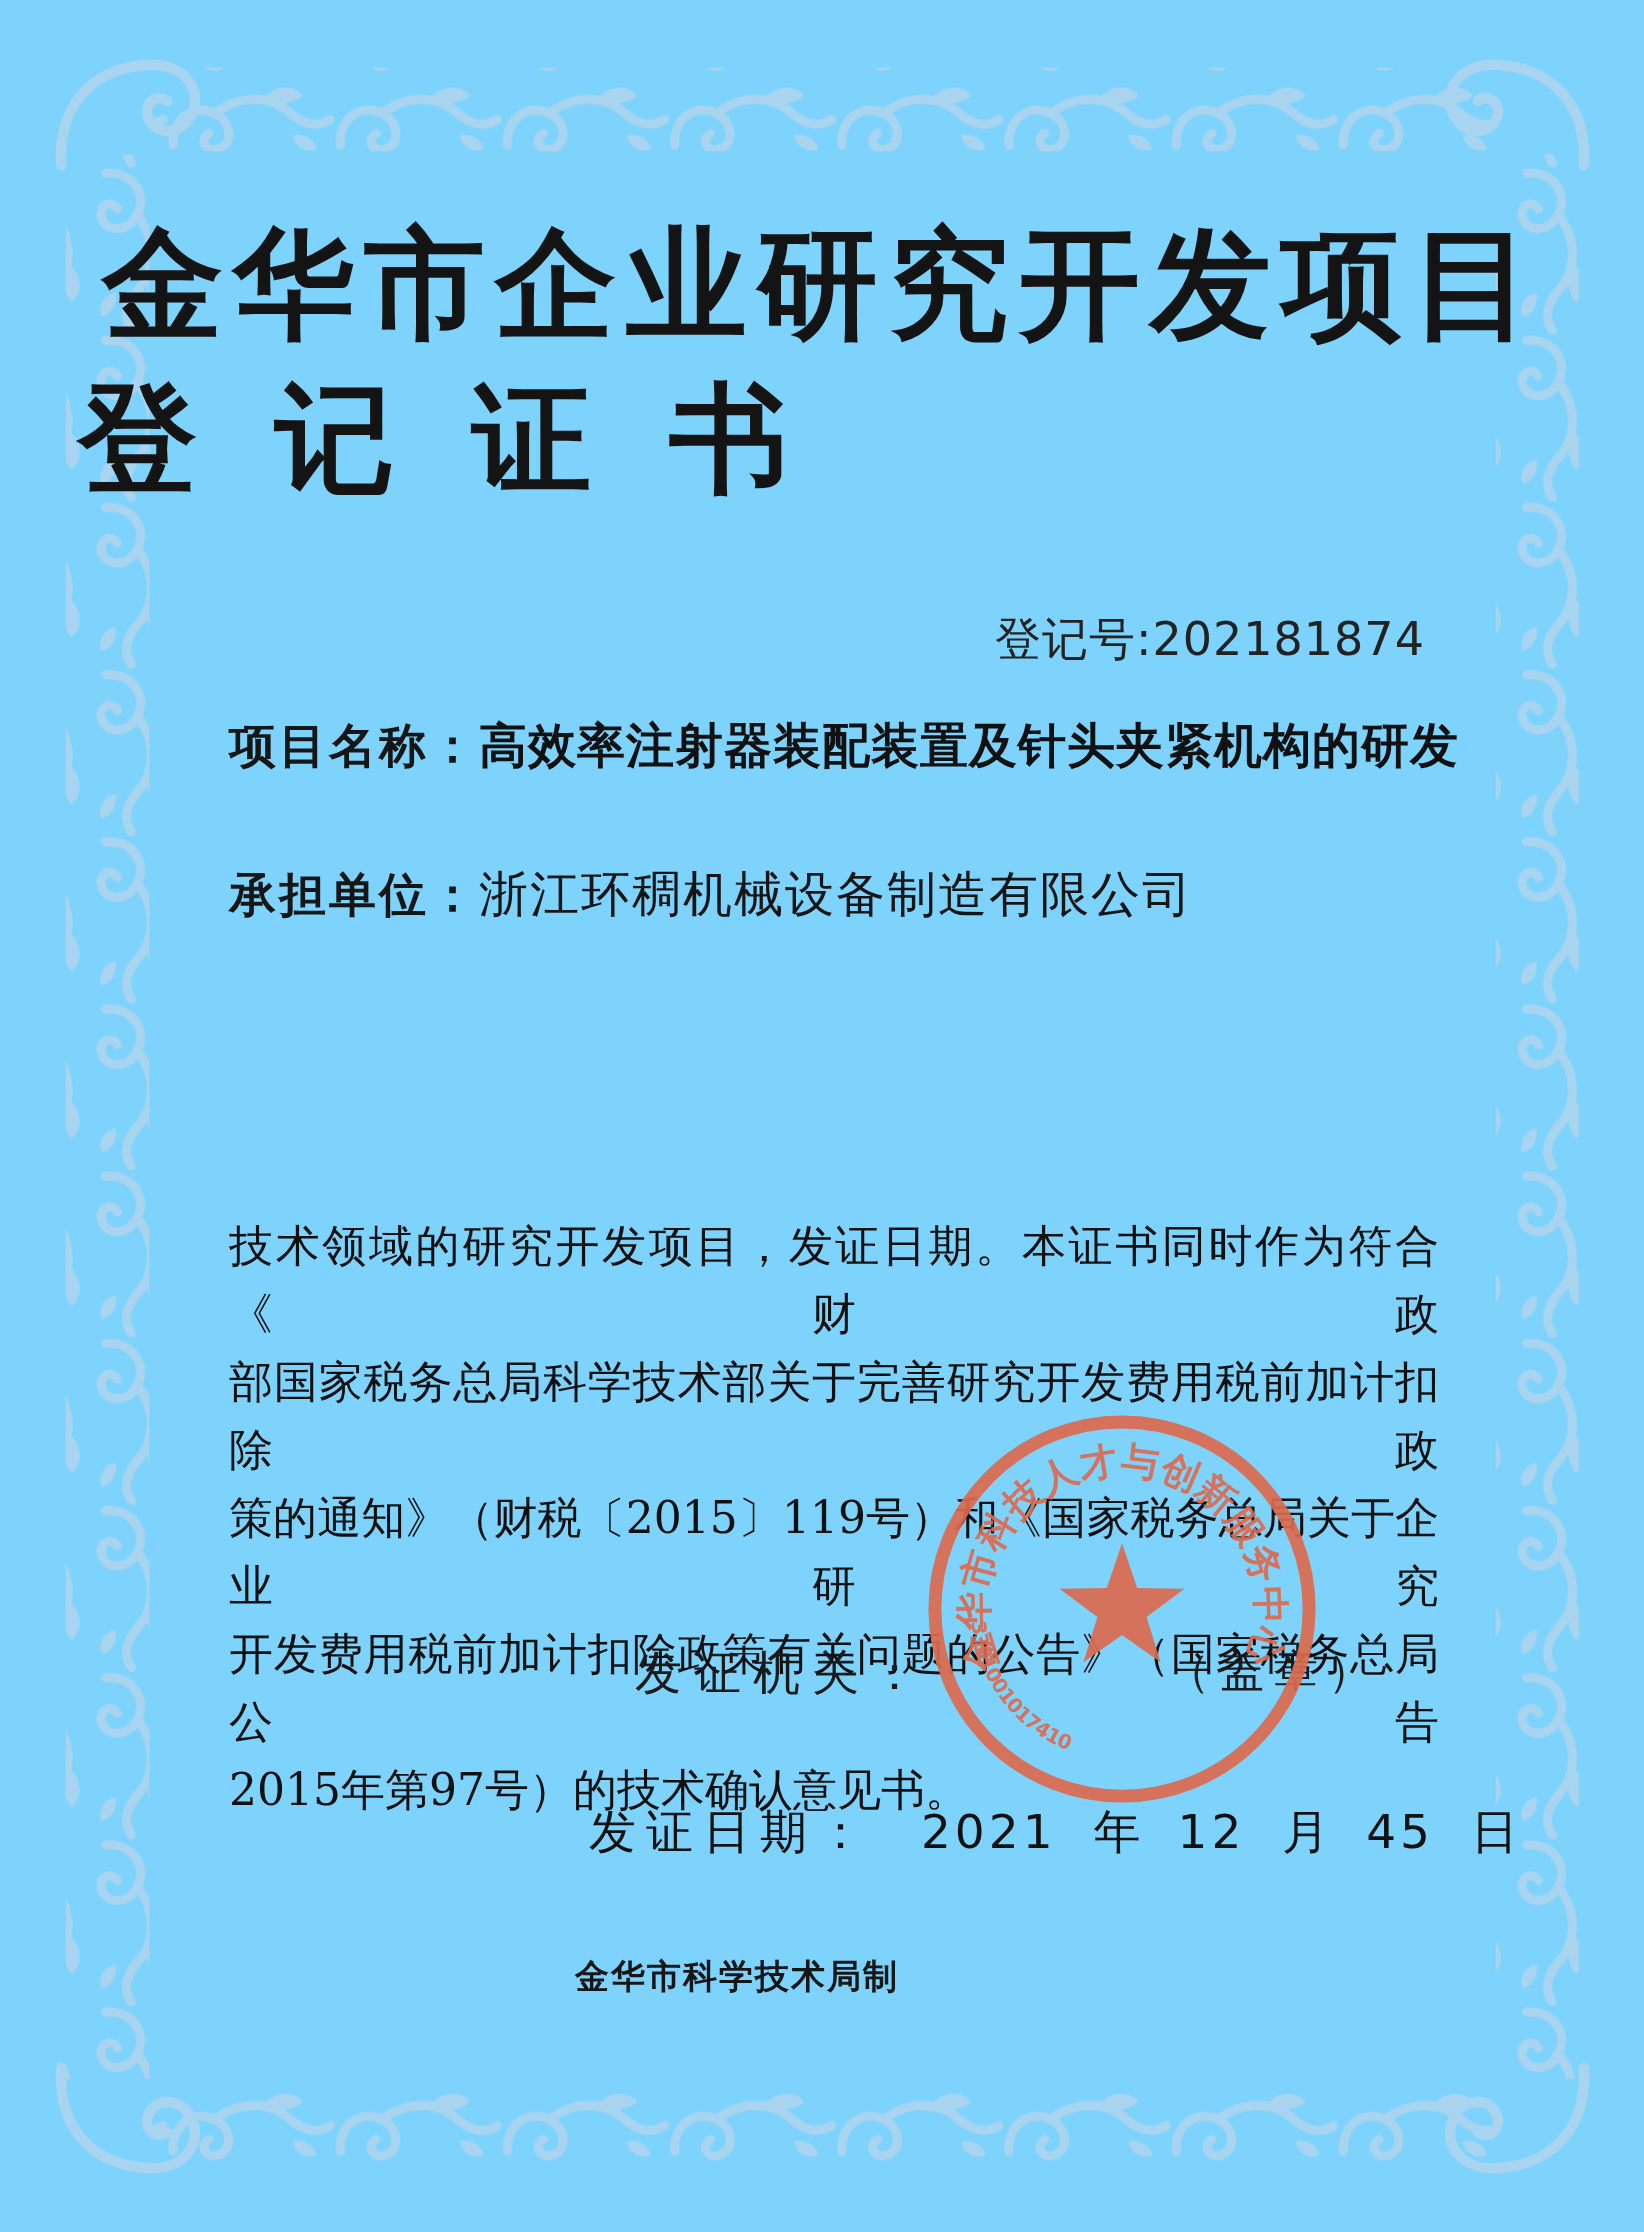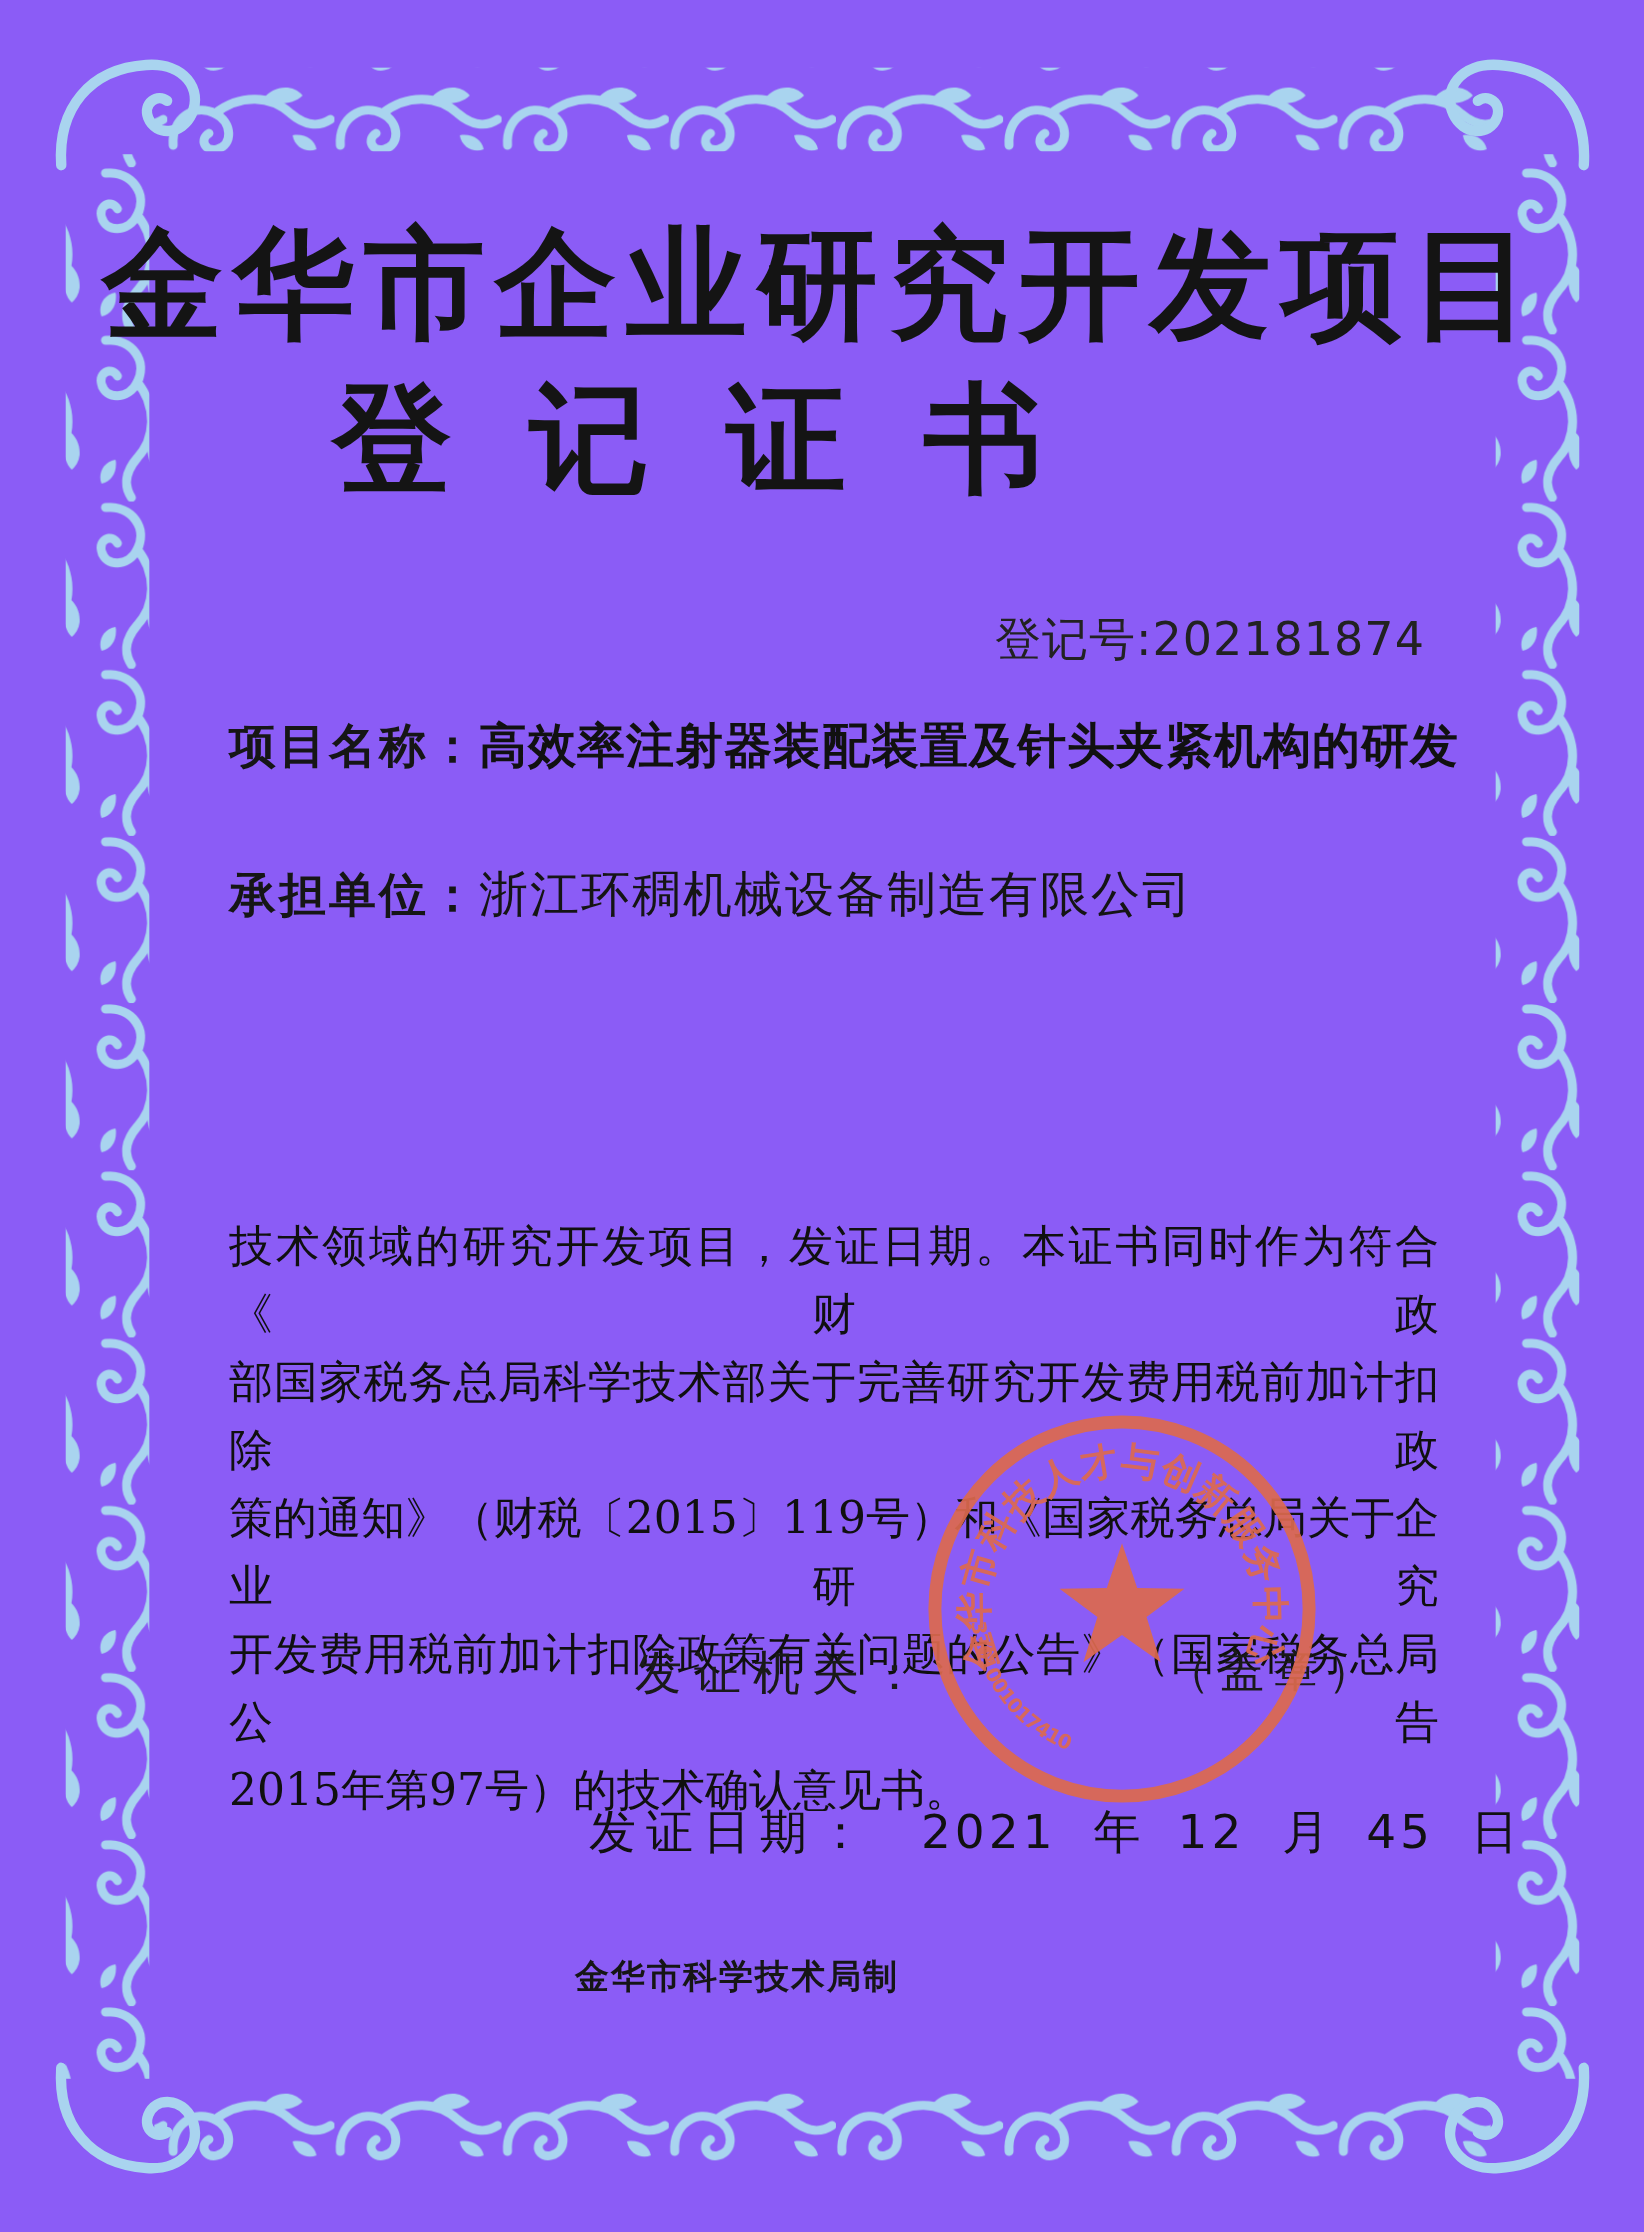--- a/index.html
+++ b/index.html
@@ -1,35 +1,35 @@
 <!DOCTYPE html>
 <html><head>
 <meta charset="utf-8">
 <style>
   html,body{margin:0;padding:0;}
   body{background:#c7d8e4;}
   .page{
     position:relative;
     width:1645px;height:2233px;
-    background:#8b5cf6;
+    background:#7dd3fc;
     overflow:hidden;
     font-family:"DejaVu Sans","Liberation Sans",sans-serif;
     color:#1b1b1b;
   }
   .border-svg{position:absolute;inset:0;width:1645px;height:2233px;}
   .abs{position:absolute;}
 
   .title1{
     top:204px;left:0;width:1645px;text-align:center;
     font-size:121px;font-weight:900;letter-spacing:10px;
     font-family:"DejaVu Serif","Liberation Serif",serif;
     color:#141414;
   }
   .title2{
-    top:360px;left:0;width:1375px;text-align:center;
+    top:360px;left:0;width:1375px;
     font-size:119px;font-weight:900;letter-spacing:78px;text-indent:78px;
     font-family:"DejaVu Serif","Liberation Serif",serif;
     color:#141414;
   }
   .regline{
     top:609px;left:995px;
     font-size:46px;font-weight:500;letter-spacing:1px;color:#222;
   }
   .fieldline{left:229px;white-space:nowrap;}
   .fieldline .lbl{

